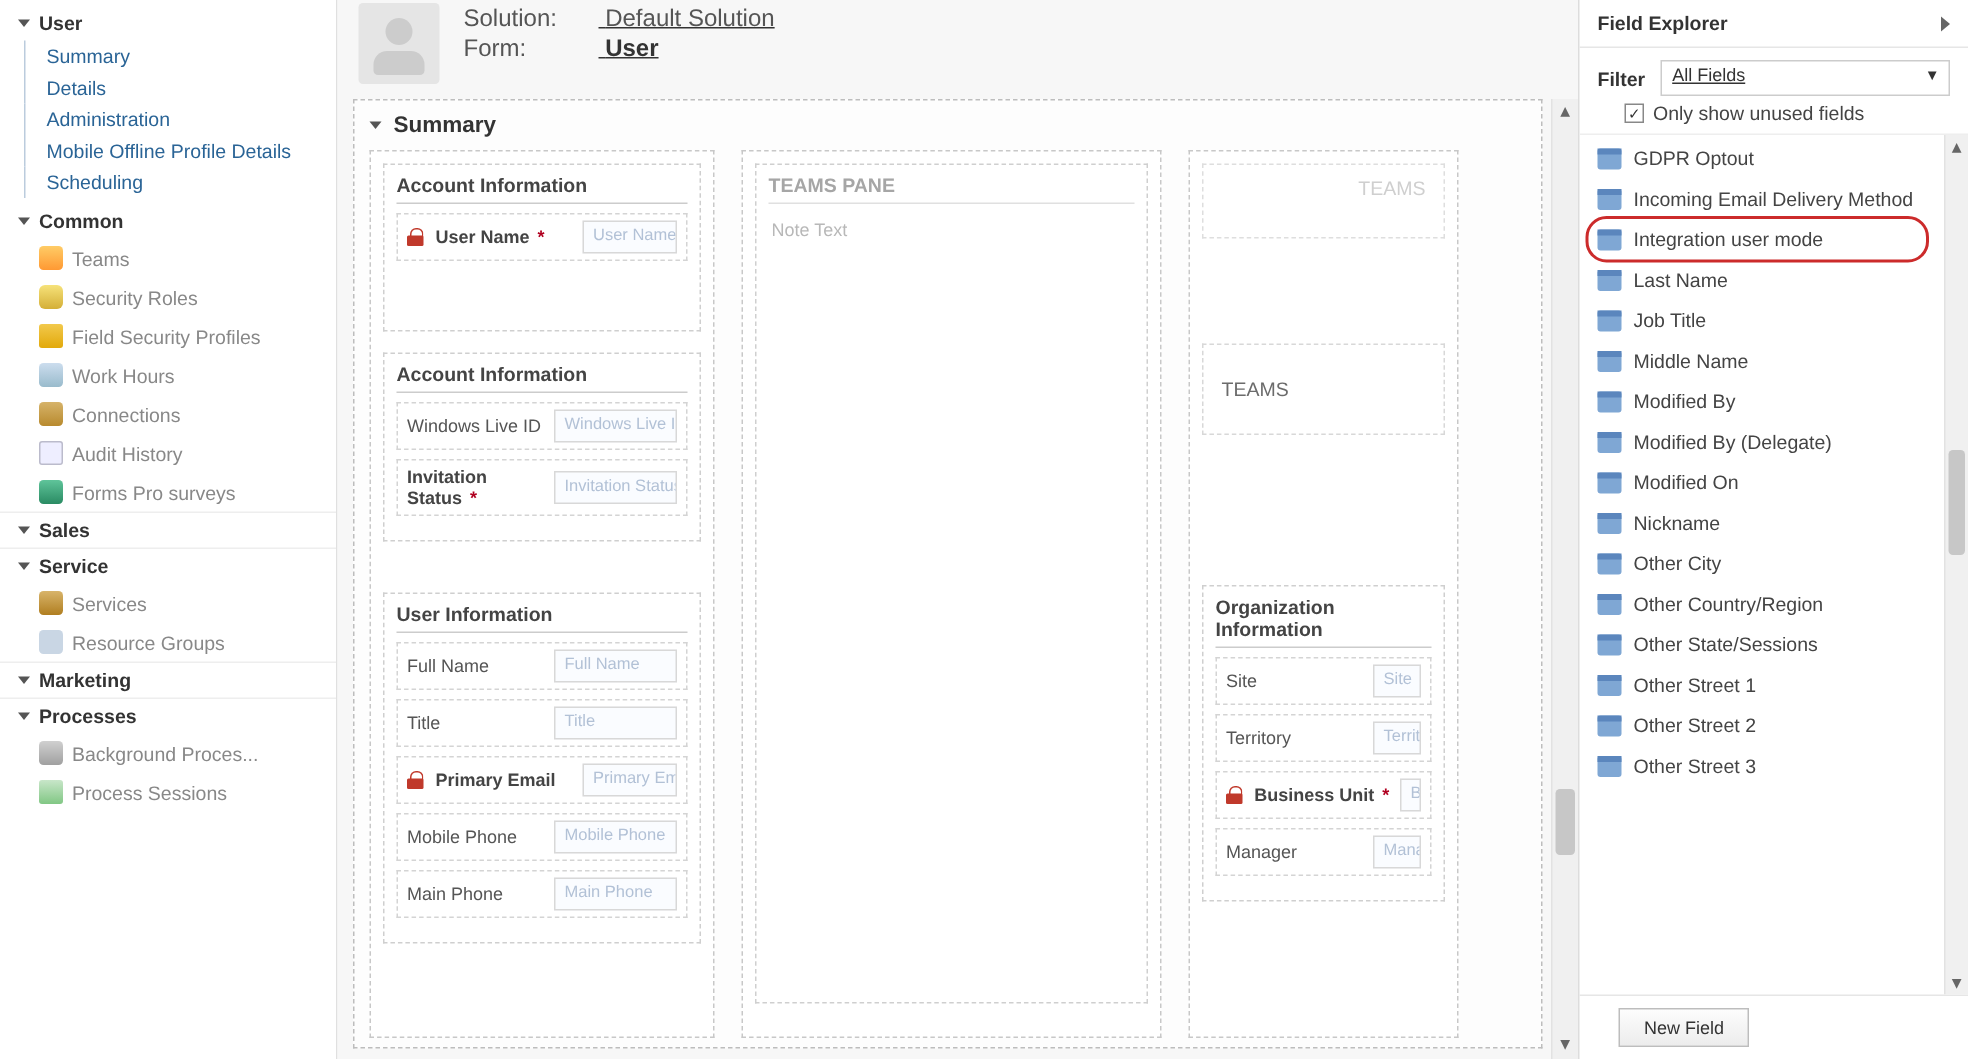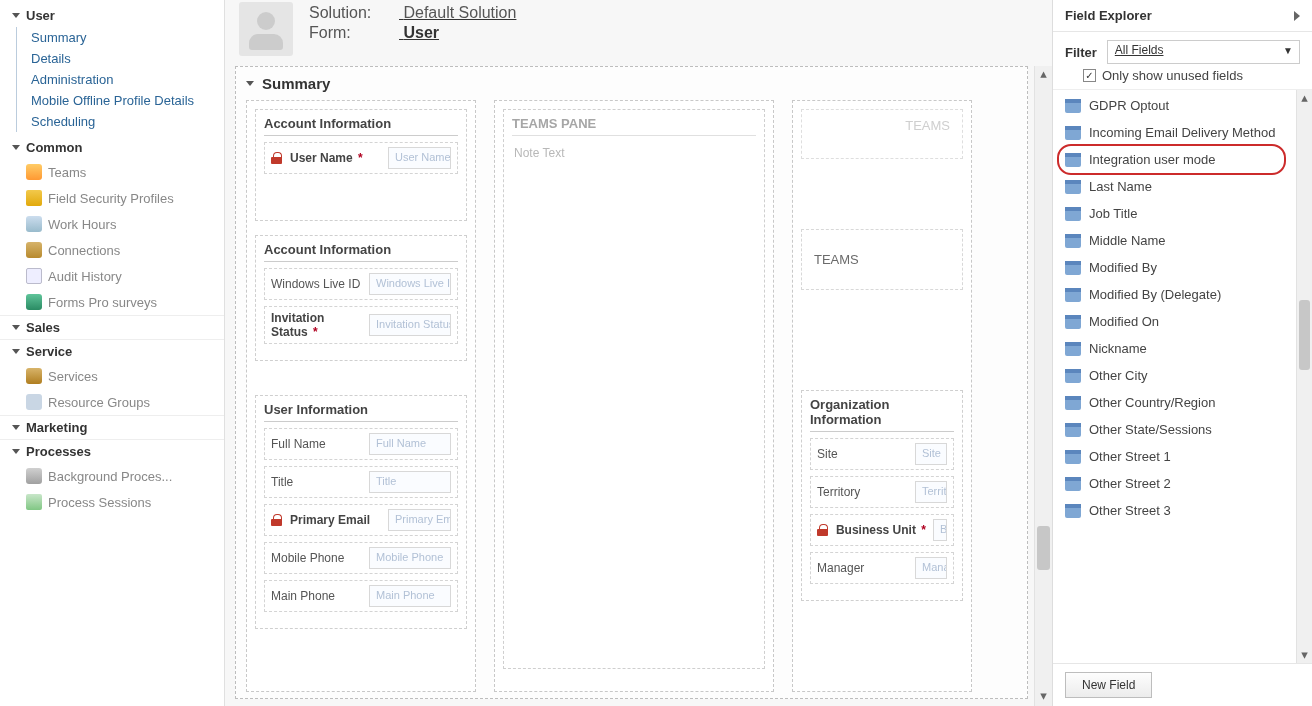--- a/index.html
+++ b/index.html
@@ -333,21 +333,21 @@
     pointer-events:none;
   }
   .fx-scroll {
     width:16px; background:#f0f0f0; border-left:1px solid #e2e2e2;
     position:relative;
   }
   .fx-scroll .up, .fx-scroll .down { height:16px; text-align:center; color:#666;}
   .fx-scroll .thumb { position:absolute; left:2px; right:2px; top:210px; height:70px; background:#c7c7c7; border-radius:3px;}
   .fx-footer {
     border-top:1px solid #e6e6e6;
-    padding:8px 12px;
+    padding:8px 26px;
   }
   .new-field-btn {
     display:inline-block;
     padding:5px 16px;
     border:1px solid #bdbdbd;
     background:linear-gradient(#fdfdfd,#ececec);
     cursor:pointer;
     font-size:12px;
   }
 </style>
@@ -372,20 +372,24 @@
       <div id="nav-groups">
           <div class="nav-group-title">
             <span class="tree-caret"></span>
             <span>Common</span>
           </div>
           <div class="nav-item">
             <span class="nav-icon ic-team"></span>
             <span>Teams</span>
           </div>
           <div class="nav-item">
+            <span class="nav-icon ic-role"></span>
+            <span>Security Roles</span>
+          </div>
+          <div class="nav-item">
             <span class="nav-icon ic-shield"></span>
             <span>Field Security Profiles</span>
           </div>
           <div class="nav-item">
             <span class="nav-icon ic-clock"></span>
             <span>Work Hours</span>
           </div>
           <div class="nav-item">
             <span class="nav-icon ic-conn"></span>
             <span>Connections</span>

